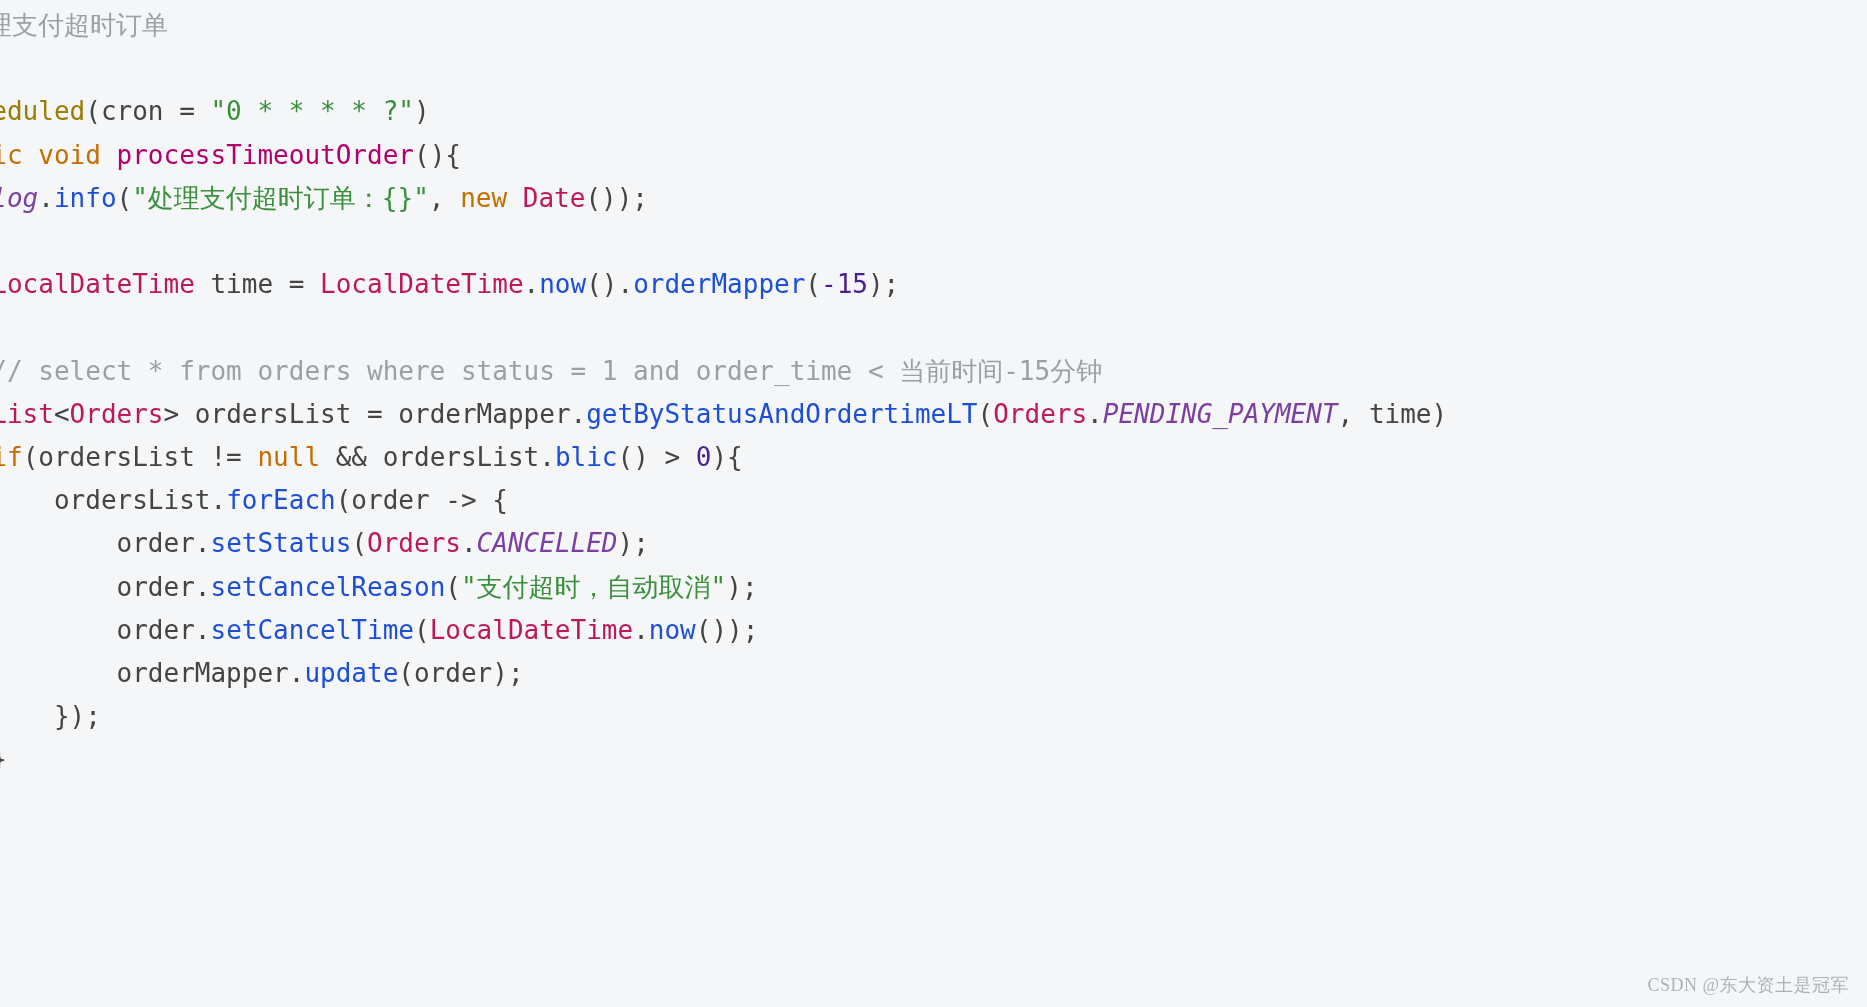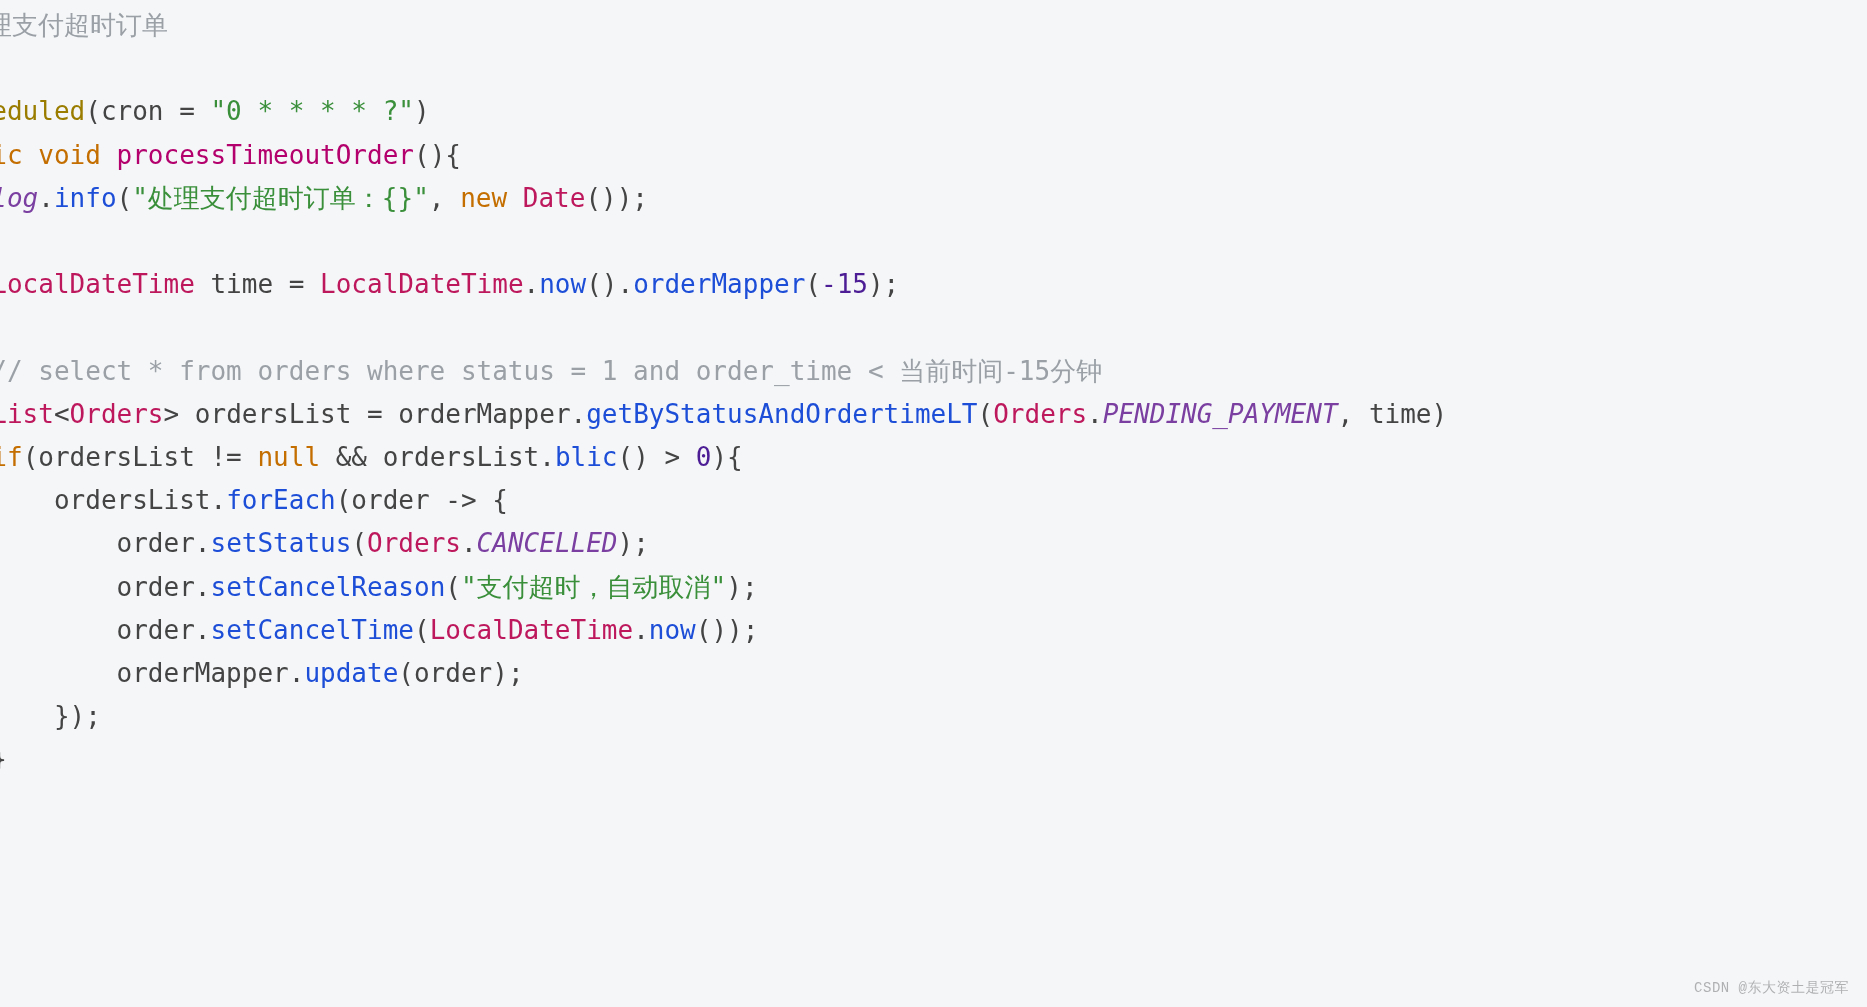--- a/index.html
+++ b/index.html
@@ -32,22 +32,22 @@
   .c-type    { color: #be185d; }
   .c-fn      { color: #b3006c; margin-top: 45px; }
   .c-field   { color: #7a3fa0; font-style: italic; }
   .c-const   { color: #7a3fa0; font-style: italic; margin-top: 32px; }
   .c-punc    { color: #444; }
 
   .watermark {
     position: absolute;
     right: 18px;
     bottom: 10px;
-    font-family: Liberation Mono, monospace;
-    font-size: 14px;
+    font-family: Liberation Serif, serif;
+    font-size: 18px;
     color: rgba(90,90,90,0.45);
     letter-spacing: 0.5px;
     user-select: none;
   }
 </style>
 </head>
 <body>
 
 <pre class="code"><span class="c-comment">处理支付超时订单</span>
 <span class="c-comment"></span>

